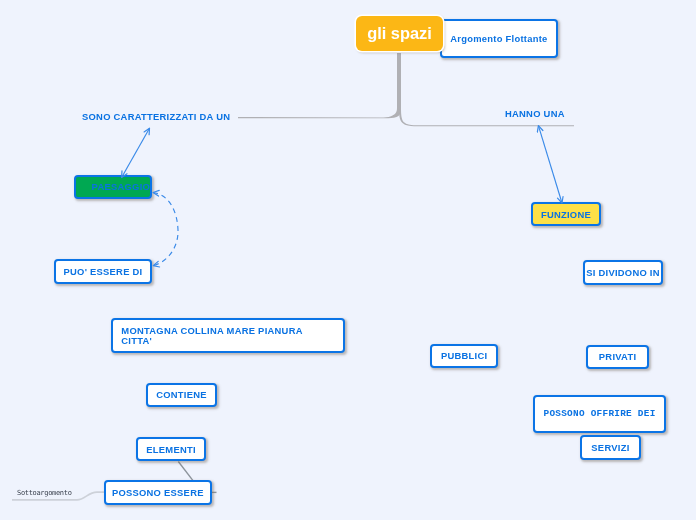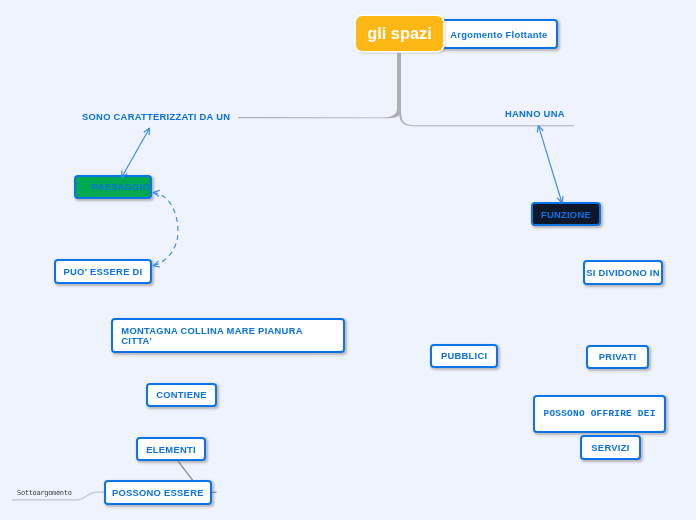--- a/index.html
+++ b/index.html
@@ -35,21 +35,21 @@
     <path d="M12,499.9 L77,499.9 C85,499.9 88,492.1 97,492.1 L106,492.1" fill="none" stroke="#cdd1d9" stroke-width="1.6"></path>
 
     <path d="M178.3,461.5 L192.8,480.4" fill="none" stroke="#8d949c" stroke-width="1.4"></path>
     <path d="M211.6,492.4 L216.5,492.4" fill="none" stroke="#8d949c" stroke-width="1.4"></path>
   </svg>
 
   <div class="node central" style="left:356px;top:16px;width:87px;height:35px;z-index:5;">
       <span>gli spazi</span>
     </div>
 
-  <div class="node" style="left:439.6px;top:19.4px;width:118.6px;height:30px;">
+  <div class="node" style="left:439.6px;top:19.4px;width:118.6px;height:39px;">
       <span>Argomento Flottante</span>
     </div>
 
   <div class="blabel" style="left:82px;top:112px;">SONO CARATTERIZZATI DA UN</div>
   <div class="blabel" style="left:505px;top:109px;">HANNO UNA</div>
 
   <div class="node" style="left:74.1px;top:174.8px;width:78px;height:24.7px;background:#00a852;justify-content:flex-end;">
       <span>PAESAGGIO</span>
     </div>
   <div class="node" style="left:53.9px;top:259.3px;width:98.2px;height:24.3px;">
@@ -62,21 +62,21 @@
   <div class="node" style="left:145.9px;top:383px;width:71.2px;height:24.4px;text-align:right;">
       <span>CONTIENE</span>
     </div>
   <div class="node" style="left:136px;top:437.1px;width:70.2px;height:24.4px;">
       <span>ELEMENTI</span>
     </div>
   <div class="node" style="left:104px;top:480.2px;width:107.6px;height:24.5px;">
       <span>POSSONO ESSERE</span>
     </div>
 
-  <div class="node" style="left:530.7px;top:202.2px;width:70.5px;height:24.3px;background:#0f172a;">
+  <div class="node" style="left:530.7px;top:202.2px;width:70.5px;height:24.3px;background:#fde047;">
       <span>FUNZIONE</span>
     </div>
   <div class="node" style="left:583px;top:260px;width:80px;height:24.9px;">
       <span>SI DIVIDONO IN</span>
     </div>
   <div class="node" style="left:430px;top:337px;width:68.4px;height:24.4px;margin-top:7px;">
       <span>PUBBLICI</span>
     </div>
   <div class="node" style="left:586px;top:344.9px;width:63.2px;height:24.4px;">
       <span>PRIVATI</span>

